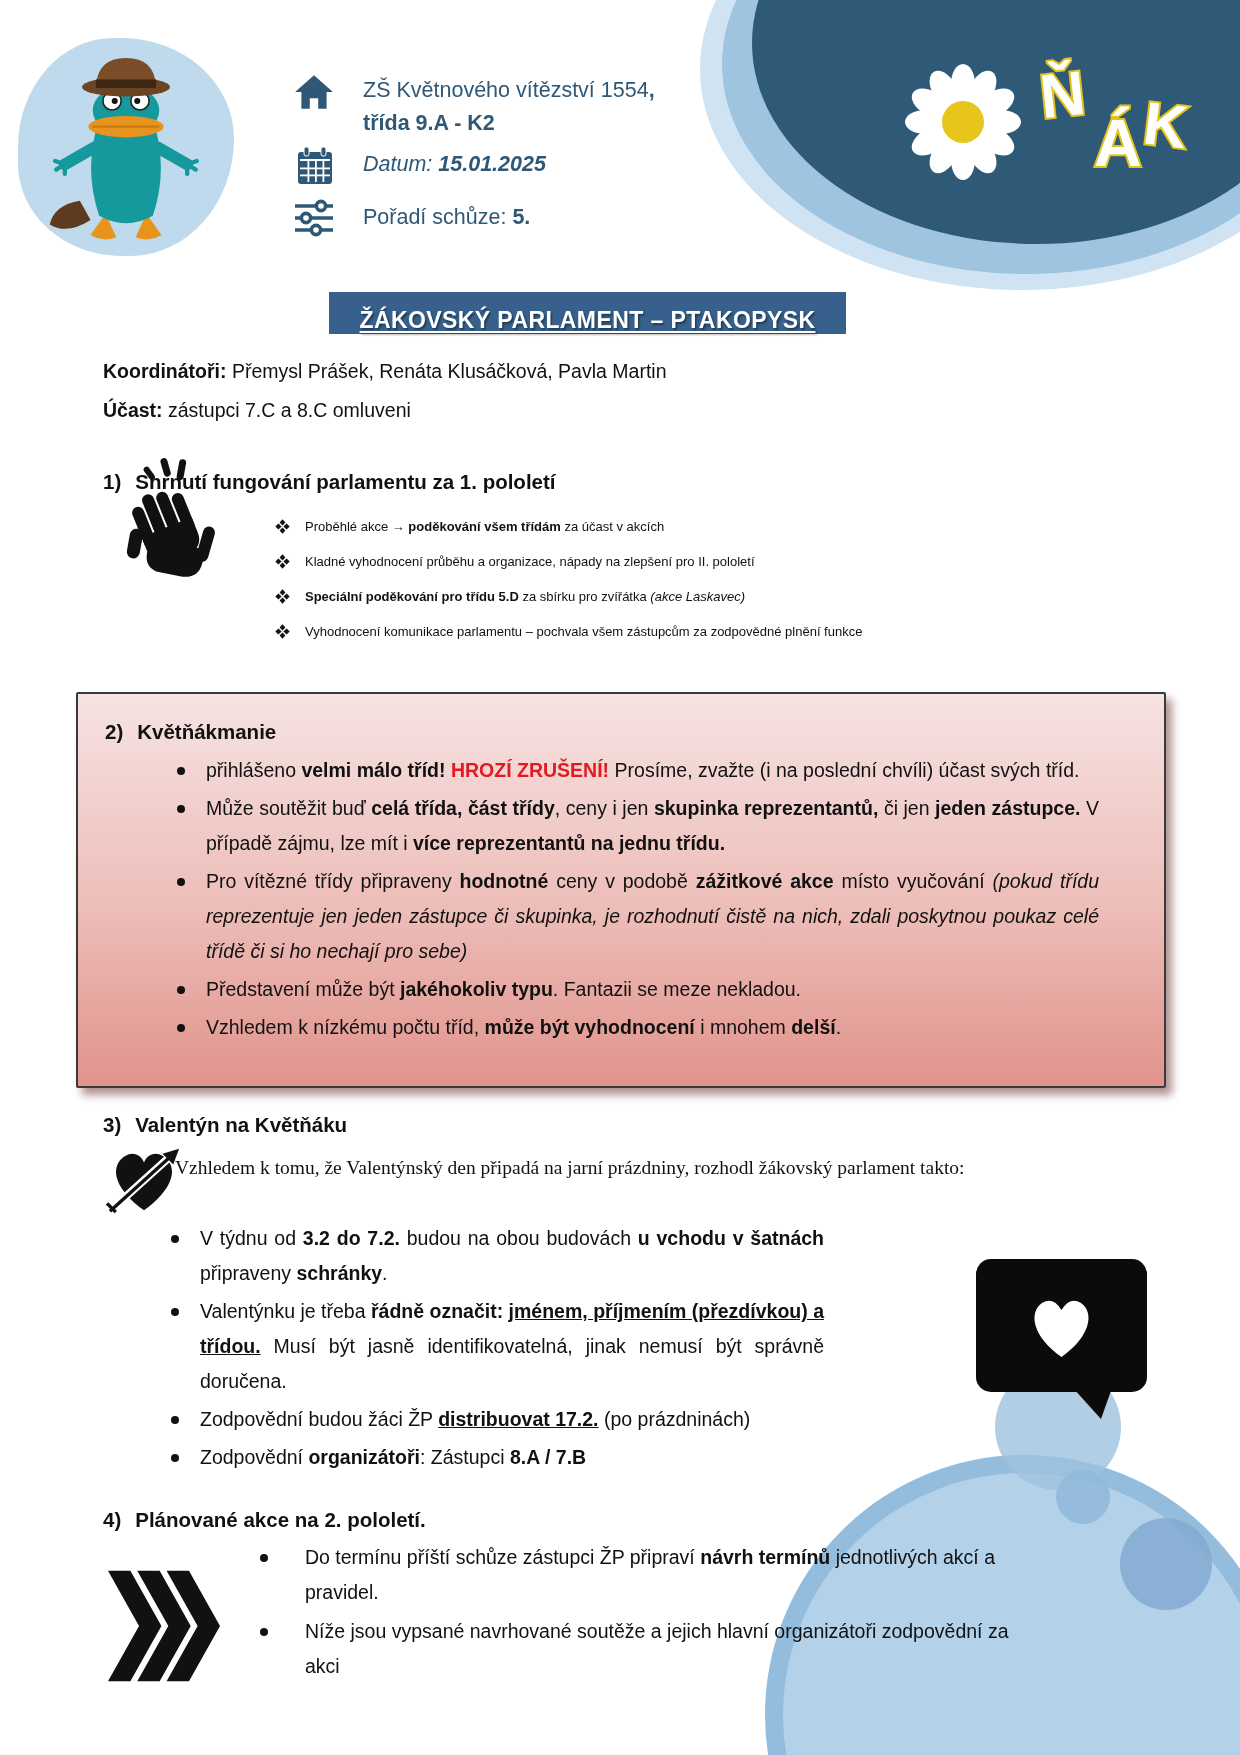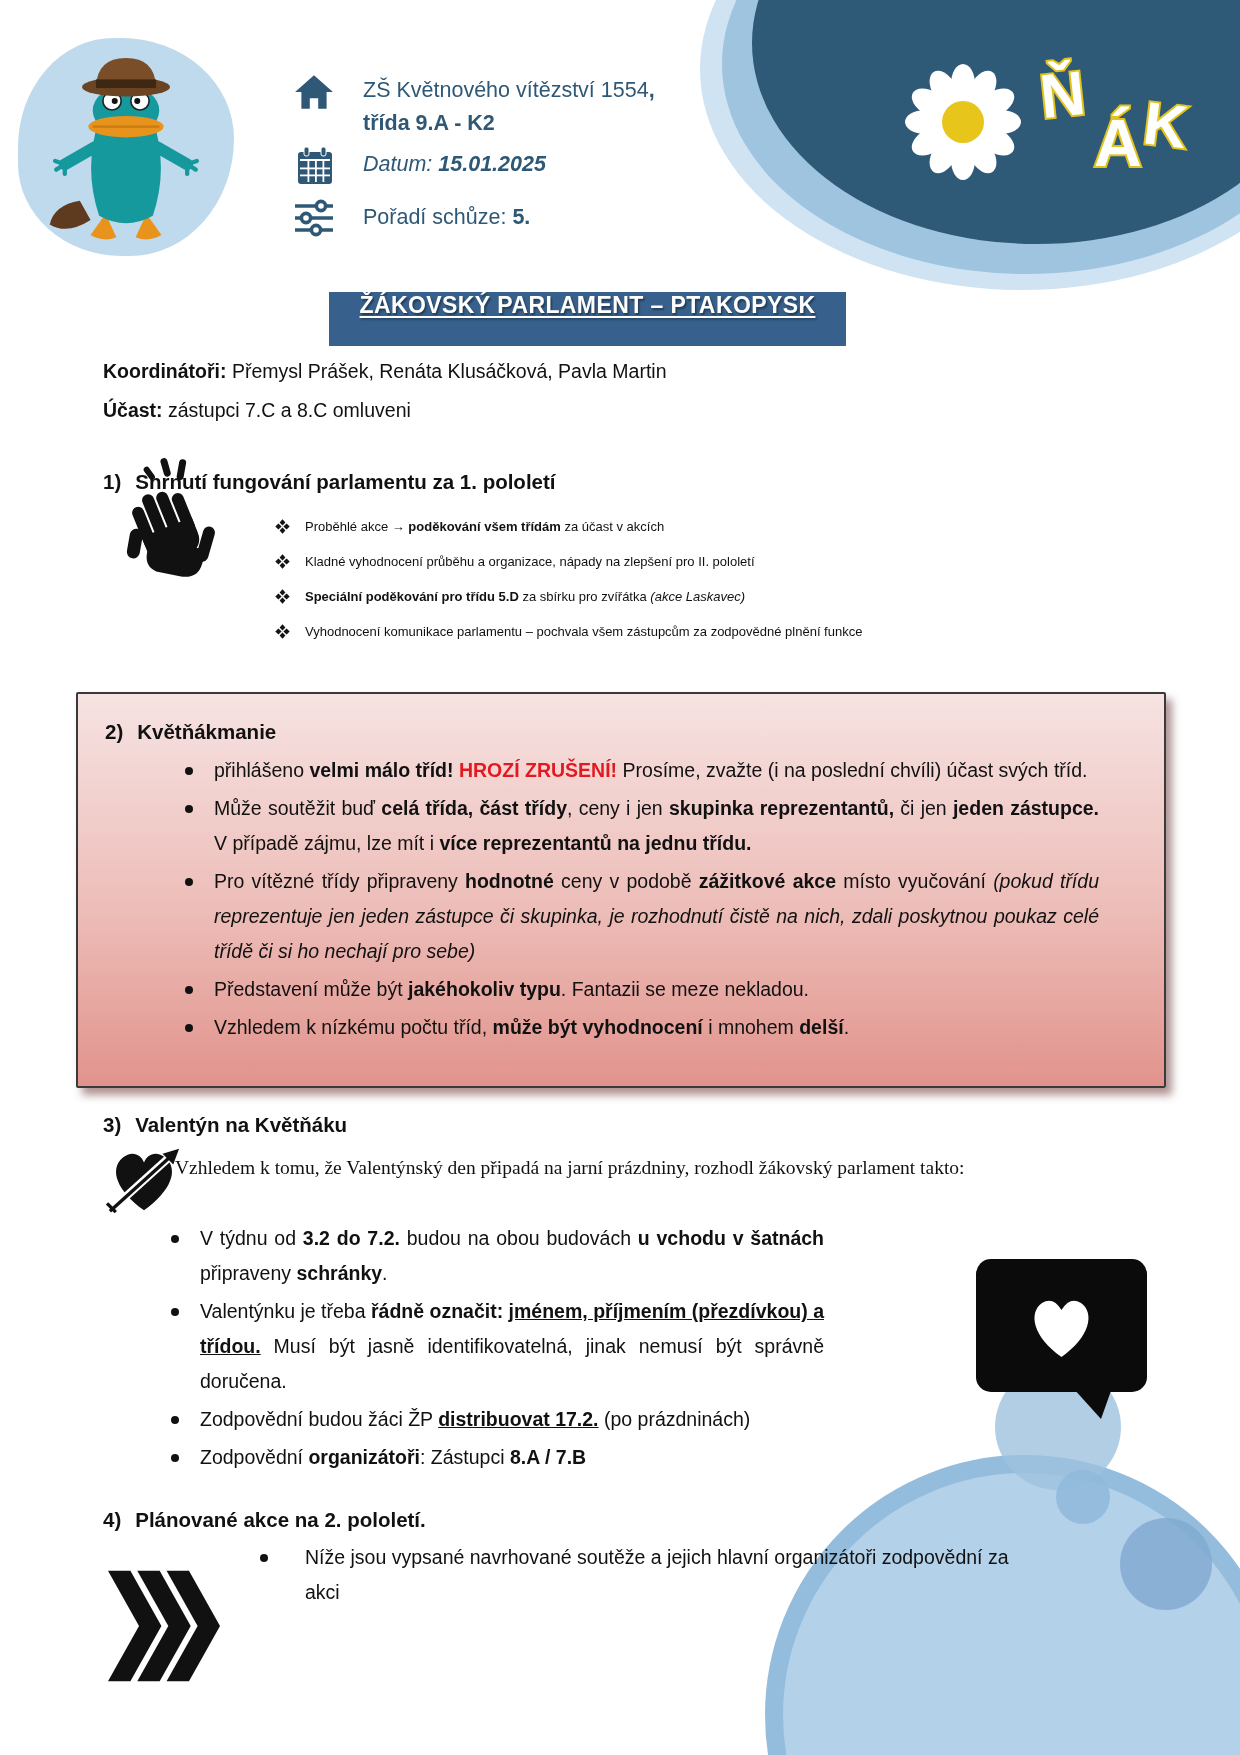--- a/index.html
+++ b/index.html
@@ -27,22 +27,22 @@
   
   .hdr-icon{z-index:2;}
   .icon-home{left:293px;top:72px;width:42px;height:40px;}
   .icon-cal{left:296px;top:146px;width:38px;height:40px;}
   .icon-sliders{left:294px;top:198px;width:40px;height:40px;}
   .h-text{color:#2E5876;font-size:21.5px;line-height:33px;z-index:2;}
   .h-school{left:363px;top:74px;width:420px;}
   .h-date{left:363px;top:148px;font-style:italic;}
   .h-meet{left:363px;top:201px;}
   
-  .title-bar{left:329px;top:292px;width:517px;height:54px;background:#37618C;
-      display:flex;align-items:flex-start;justify-content:center;z-index:2;}
+  .title-bar{left:329px;top:292px;width:517px;height:42px;background:#37618C;
+      display:flex;align-items:flex-end;justify-content:center;z-index:2;}
   .title-bar span{color:#fff;font-weight:bold;font-size:23px;letter-spacing:.4px;
       text-decoration:underline;text-underline-offset:3px;text-shadow:1.5px 1.5px 2px rgba(0,0,0,.4);}
   
   .meta{left:103px;top:352px;width:960px;font-size:19.5px;line-height:39px;z-index:2;}
   
   .sec-head{display:flex;gap:14px;font-weight:bold;font-size:20.5px;z-index:2;}
   .s1-head{left:103px;top:470px;}
   .s3-head{left:103px;top:1113px;}
   .s4-head{left:103px;top:1508px;}
   
@@ -50,21 +50,21 @@
   .s1-bullets{left:273px;top:509px;width:772px;z-index:2;margin:0;padding:0;list-style:none;}
   .s1-bullets li{position:relative;padding-left:32px;font-size:13px;line-height:35px;}
   .s1-bullets li.just{text-align:justify;}
   .dmark{position:absolute;left:2px;top:10px;width:15px;height:15px;}
   
   .pink{left:76px;top:692px;width:1090px;height:396px;box-sizing:border-box;
       border:2px solid #3A3A3A;border-radius:2px;z-index:2;
       background:linear-gradient(180deg,#F6E3E2 0%,#EDBDB8 55%,#E1938C 100%);
       box-shadow:6px 7px 9px rgba(110,55,55,.55);}
   .pink-head{margin:26px 0 0 27px;}
-  .pink-bullets{margin:9px 0 0 12px;padding:0 65px 0 92px;list-style:none;}
+  .pink-bullets{margin:9px 0 0 4px;padding:0 65px 0 92px;list-style:none;}
   .pink-bullets li,.dotlist li{position:relative;padding-left:32px;font-size:19.5px;line-height:35px;
       text-align:justify;margin-bottom:3px;}
   .pink-bullets li::before,.dotlist li::before{content:"";position:absolute;left:3px;top:14px;
       width:8px;height:8px;border-radius:50%;background:#111;}
   
   .heart-icon{left:104px;top:1144px;width:82px;height:74px;z-index:2;}
   .s3-intro{left:175px;top:1150px;width:882px;font-size:19.5px;line-height:35px;text-align:justify;z-index:2;font-family:Liberation Serif, serif;}
   .s3-bullets{left:168px;top:1221px;width:656px;z-index:2;margin:0;list-style:none;padding:0;}
   .bubble-icon{left:975px;top:1258px;width:173px;height:163px;z-index:2;}
   
@@ -287,16 +287,17 @@
 
   <svg class="abs chevrons-icon" viewBox="0 0 130 128">
     <g fill="#111">
       <polygon points="0,0 26,0 62,64 26,128 0,128 36,64"></polygon>
       <polygon points="34,0 60,0 96,64 60,128 34,128 70,64"></polygon>
       <polygon points="68,0 94,0 130,64 94,128 68,128 104,64"></polygon>
     </g>
   </svg>
 
   <ul class="abs s4-bullets">
+    <li><span>Do termínu příští schůze zástupci ŽP připraví </span><span class="b">návrh termínů</span><span> jednotlivých akcí a pravidel.</span></li>
     <li><span>Níže jsou vypsané navrhované soutěže a jejich hlavní organizátoři zodpovědní za akci</span></li>
   </ul>
 
 </div>
 
 </body></html>

